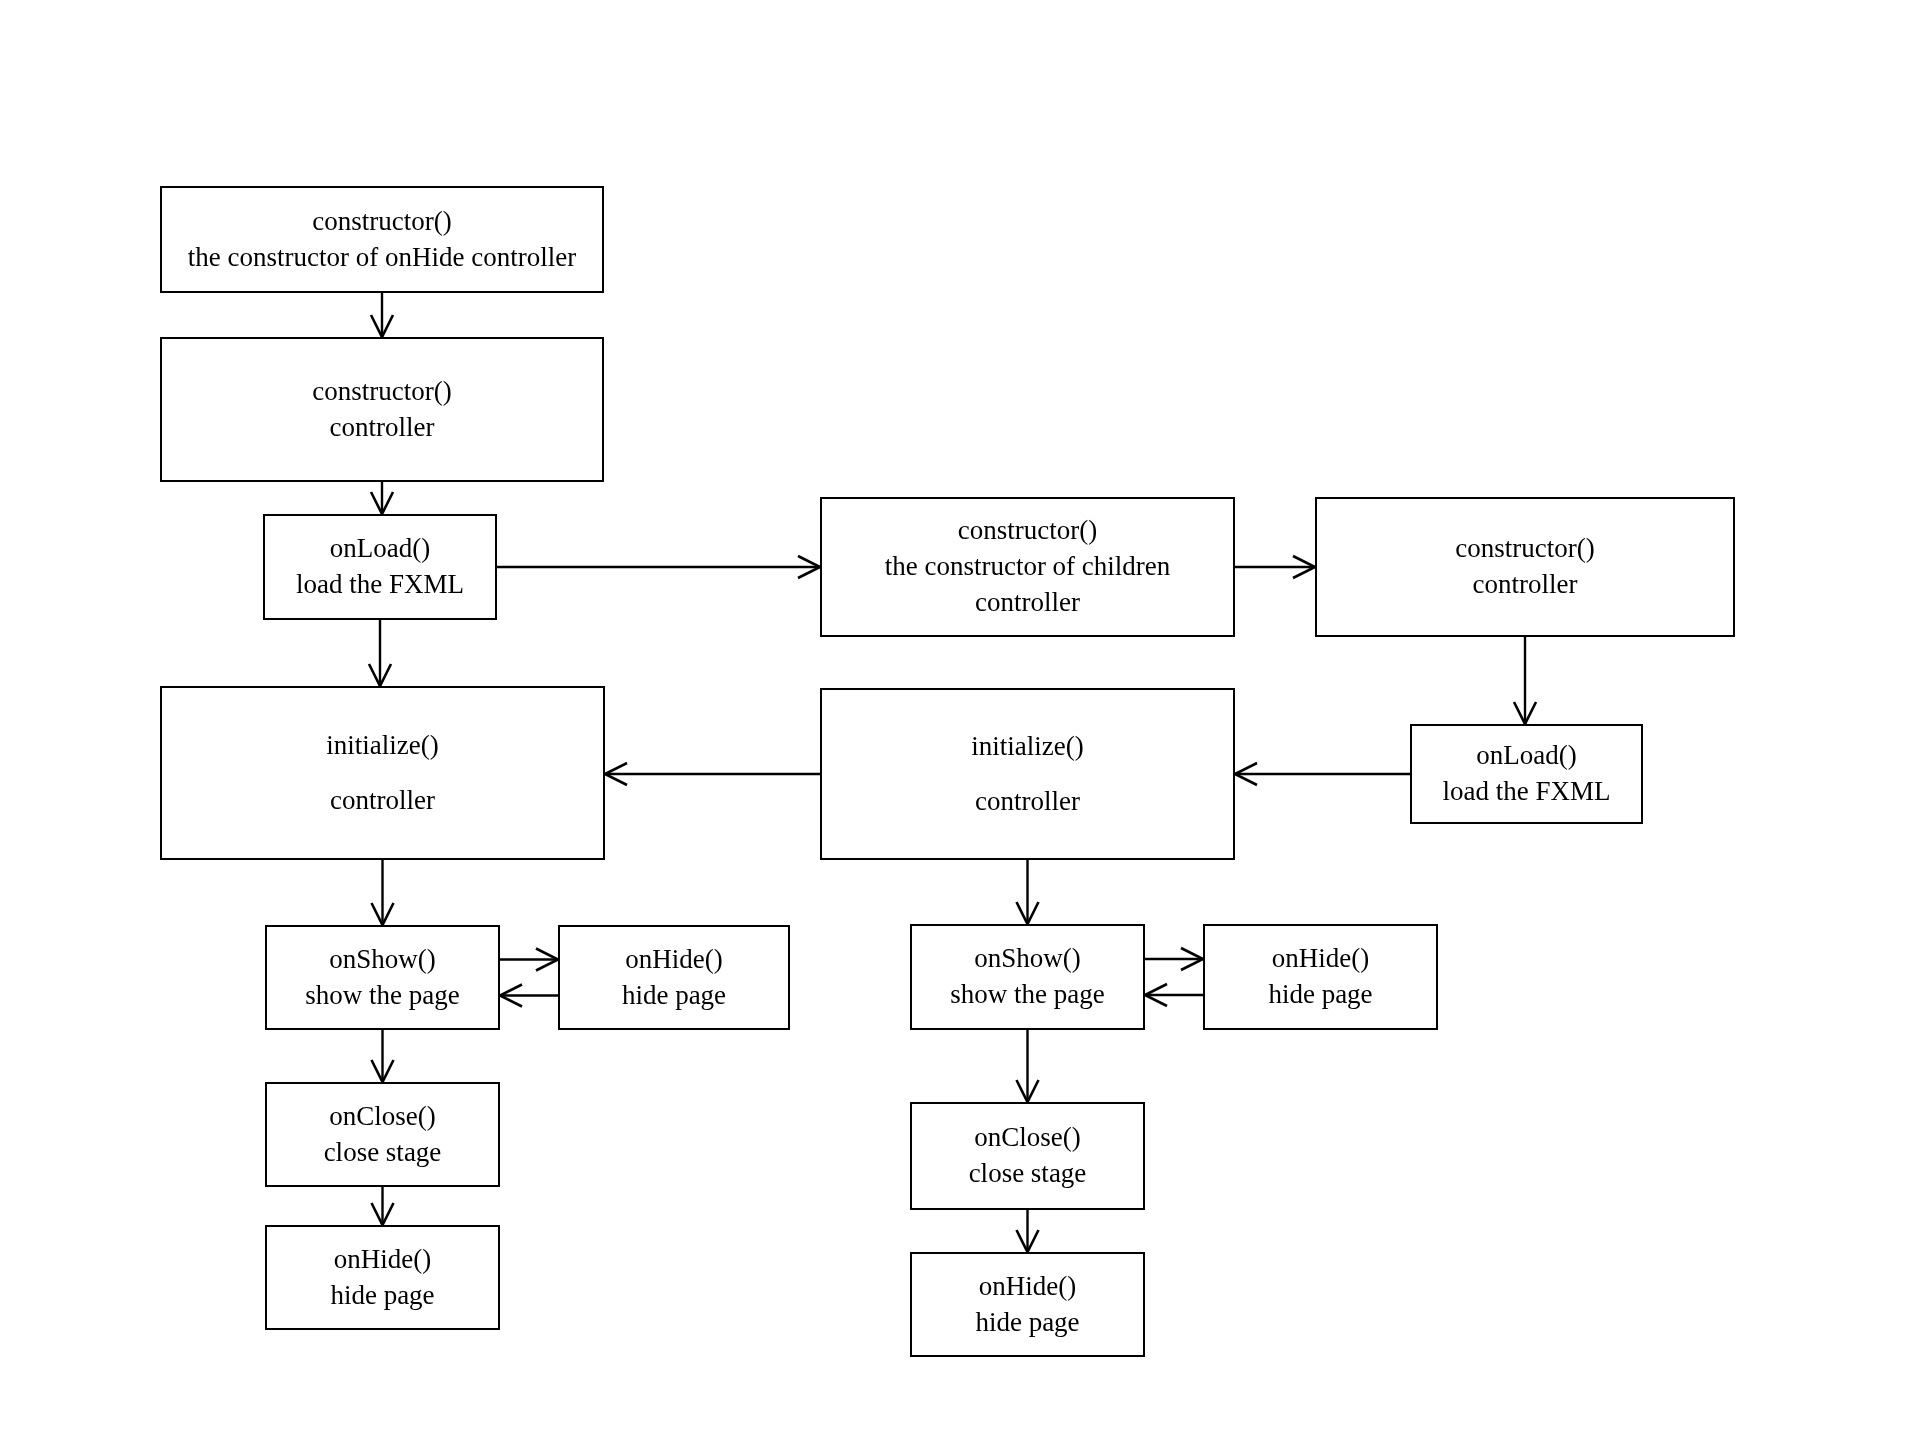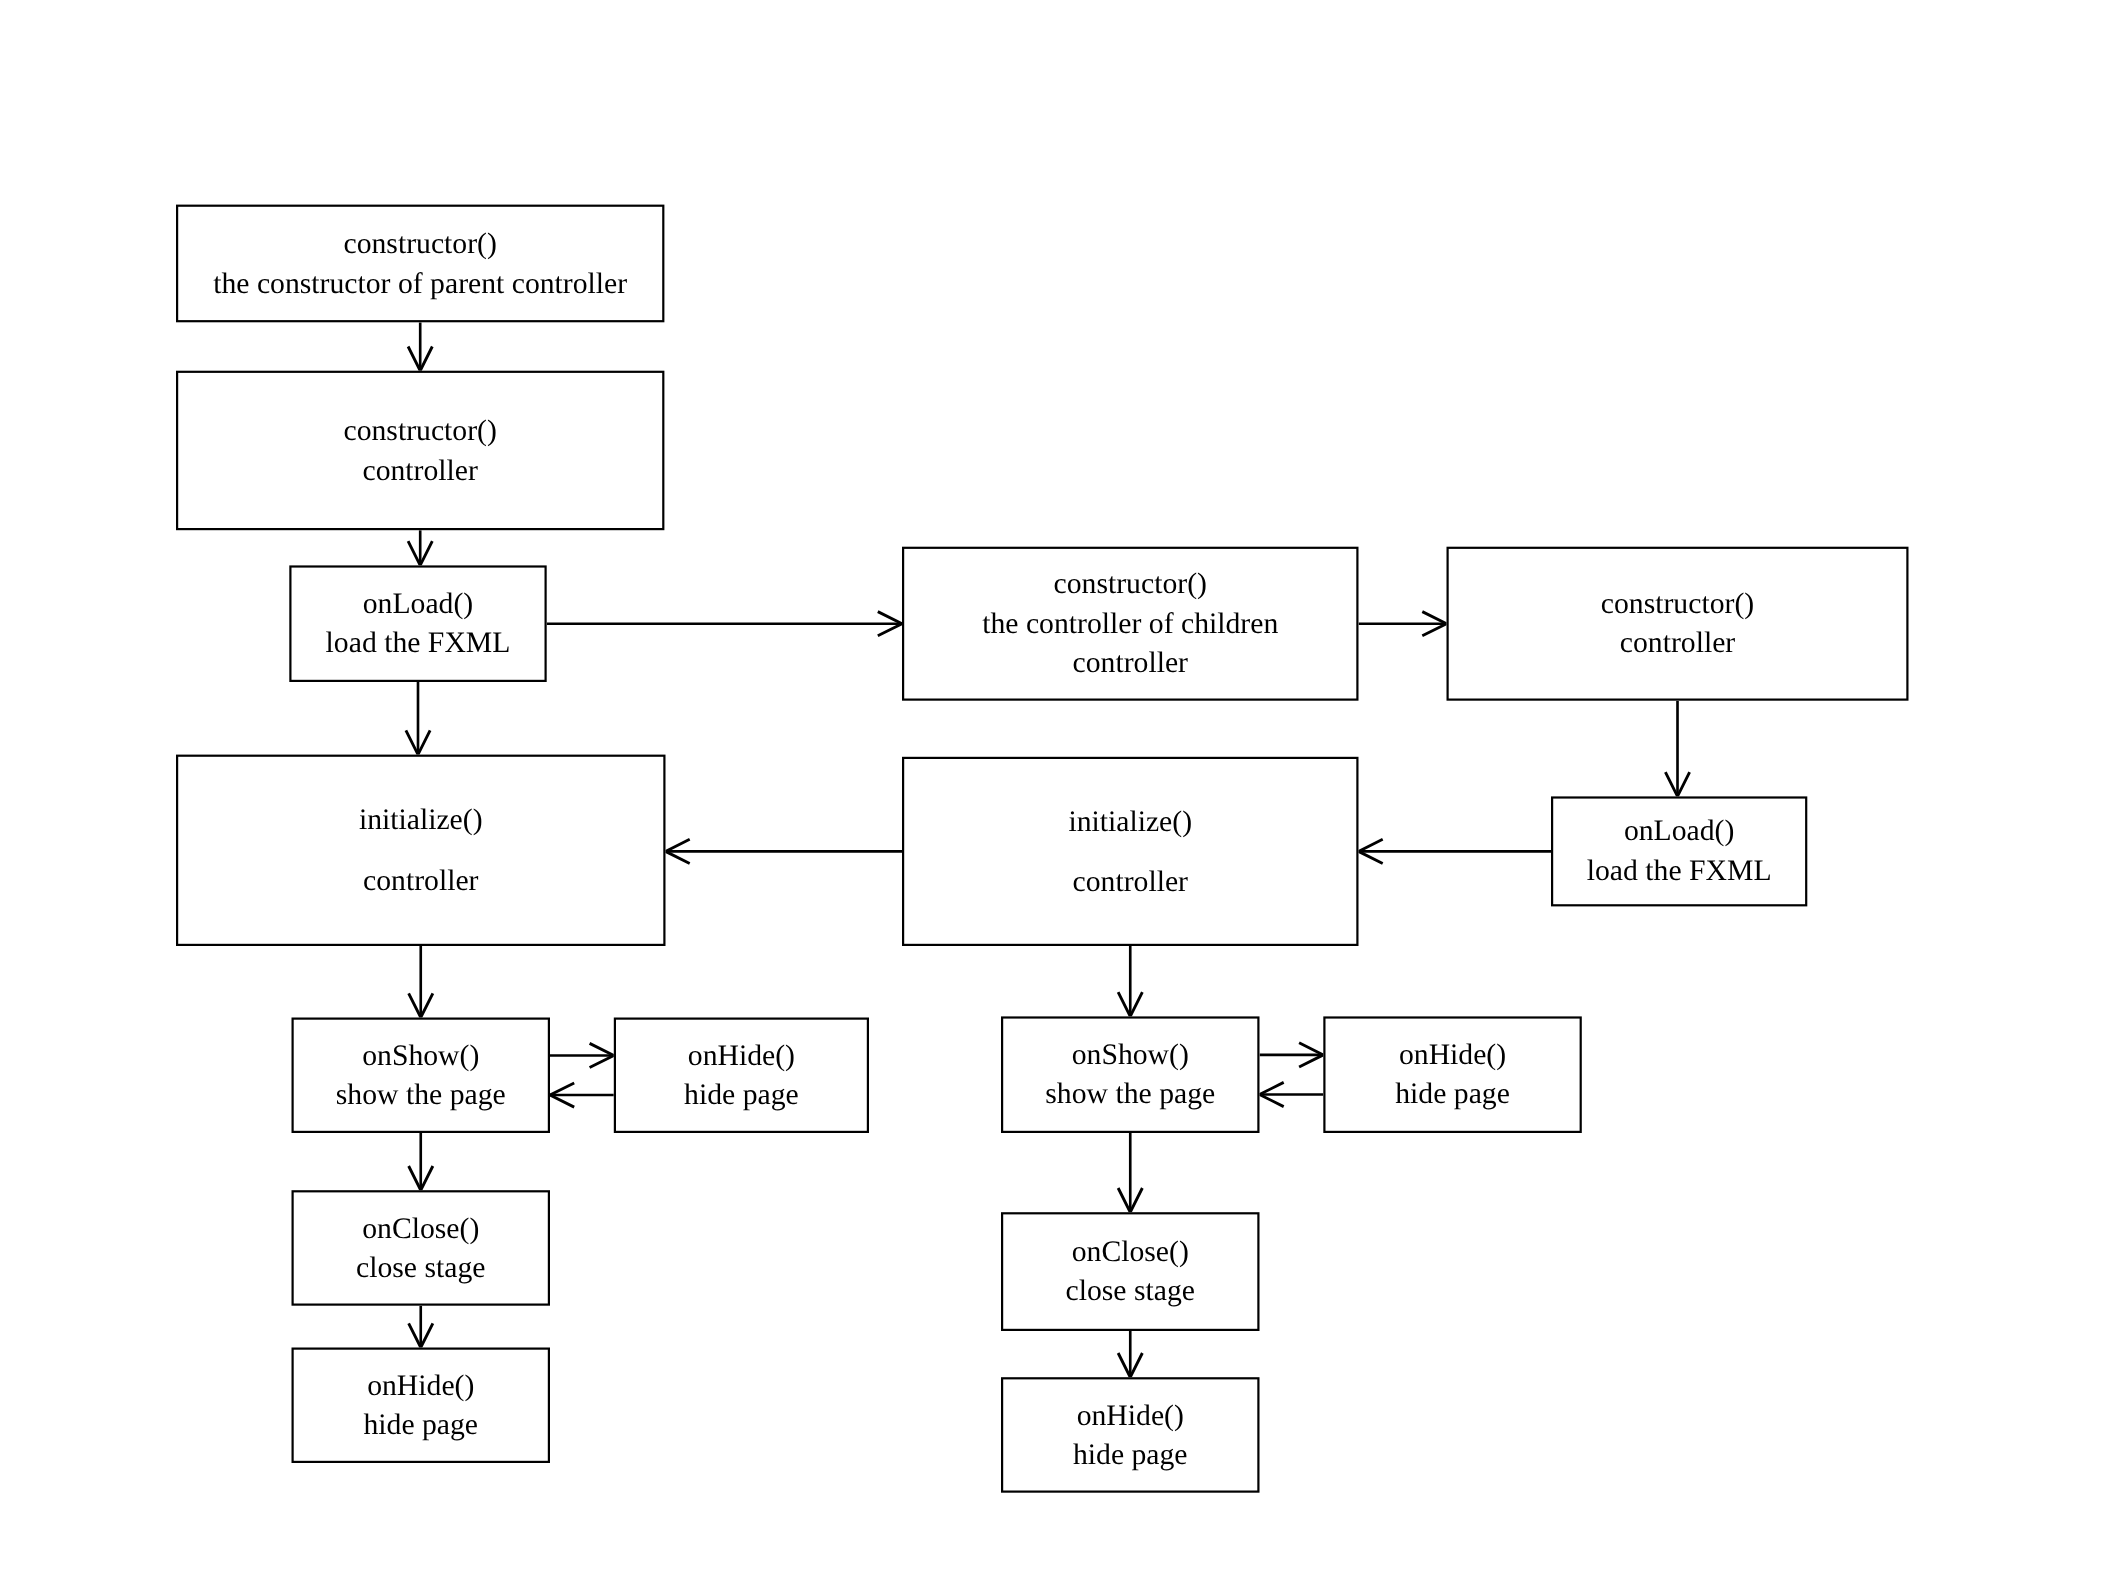--- a/index.html
+++ b/index.html
@@ -85,33 +85,33 @@
       <line x1="1203" y1="983" x2="1145" y2="983" stroke="#000000" stroke-width="2.4"></line>
       <polyline points="1167,972 1145,983 1167,994" fill="none" stroke="#000000" stroke-width="2.6"></polyline>
       <line x1="1027.5" y1="1018" x2="1027.5" y2="1090" stroke="#000000" stroke-width="2.4"></line>
       <polyline points="1016.5,1068 1027.5,1090 1038.5,1068" fill="none" stroke="#000000" stroke-width="2.6"></polyline>
       <line x1="1027.5" y1="1198" x2="1027.5" y2="1240" stroke="#000000" stroke-width="2.4"></line>
       <polyline points="1016.5,1218 1027.5,1240 1038.5,1218" fill="none" stroke="#000000" stroke-width="2.6"></polyline>
     </svg>
   <div id="nodes">
       <div class="node" style="left: 160px; top: 174px; width: 444px; height: 107px; border-color: rgb(0, 0, 0);">
         <span class="line">constructor()</span>
-        <span class="line">the constructor of parent controller</span>
+        <span class="line">the constructor of onHide controller</span>
       </div>
       <div class="node" style="left: 160px; top: 325px; width: 444px; height: 145px; border-color: rgb(0, 0, 0);">
         <span class="line">constructor()</span>
         <span class="line">controller</span>
       </div>
       <div class="node" style="left: 263px; top: 502px; width: 234px; height: 106px; border-color: rgb(0, 0, 0);">
         <span class="line">onLoad()</span>
         <span class="line">load the FXML</span>
       </div>
       <div class="node" style="left: 820px; top: 485px; width: 415px; height: 140px; border-color: rgb(0, 0, 0);">
         <span class="line">constructor()</span>
-        <span class="line">the controller of children</span>
+        <span class="line">the constructor of children</span>
         <span class="line">controller</span>
       </div>
       <div class="node" style="left: 1315px; top: 485px; width: 420px; height: 140px; border-color: rgb(0, 0, 0);">
         <span class="line">constructor()</span>
         <span class="line">controller</span>
       </div>
       <div class="node" style="left: 1410px; top: 712px; width: 233px; height: 100px; border-color: rgb(0, 0, 0);">
         <span class="line">onLoad()</span>
         <span class="line">load the FXML</span>
       </div>

